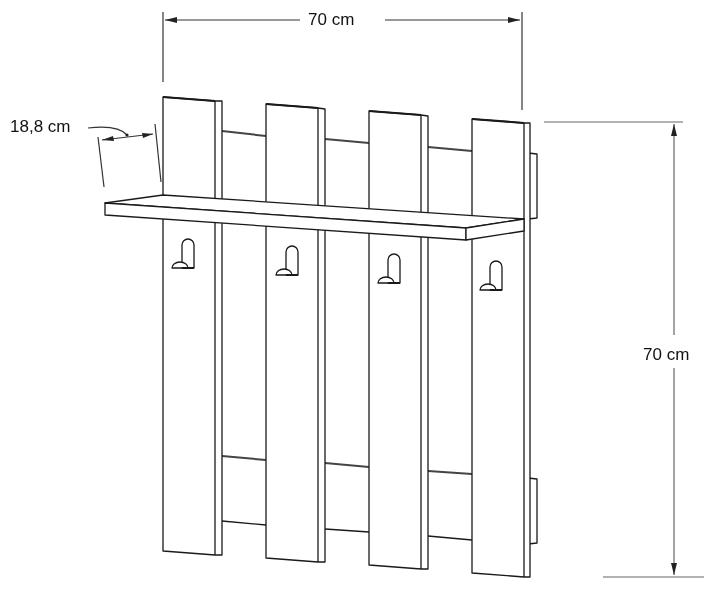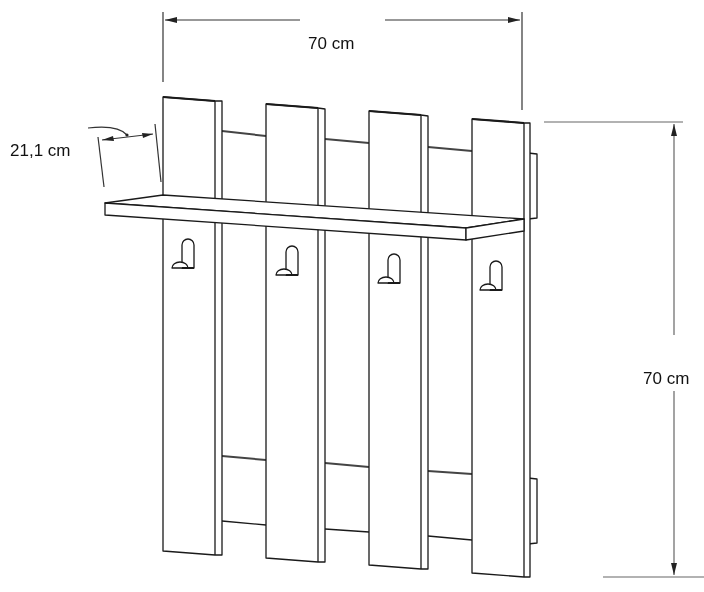--- a/index.html
+++ b/index.html
@@ -1,21 +1,21 @@
 <!DOCTYPE html>
 <html><head>
   <meta charset="utf-8">
   <style>
     html, body { margin: 0; padding: 0; background: #ffffff; }
     body { width: 704px; height: 592px; overflow: hidden; position: relative;
            font-family: "Liberation Sans", sans-serif; }
     svg { position: absolute; left: 0; top: 0; }
     .lbl { position: absolute; font-family: "Liberation Sans", sans-serif;
            font-size: 17px; color: #111; background: #fff; line-height: 20px;
-           white-space: nowrap; margin-top: 24px; }
+           white-space: nowrap; }
     .dim-top { left: 304px; top: 10px; padding: 0 4px; }
     .dim-right { left: 643px; top: 343px; padding: 2px 0; }
     .dim-depth { left: 10px; top: 117px; }
   </style>
 </head>
 <body>
 
 <svg width="704" height="592" viewBox="0 0 704 592">
   <g fill="#fff" stroke="#1a1a1a" stroke-width="1.3" stroke-linejoin="round">
 
@@ -120,13 +120,13 @@
       <polygon points="102,140 113,136 114,141" stroke="none"></polygon>
       <polygon points="153,134 142,133 143,138" stroke="none"></polygon>
       <path d="M88,128 C105,126 120,127 127,135" fill="none"></path>
       <circle cx="127" cy="135" r="1.6" stroke="none"></circle>
     </g>
   </g>
 </svg>
 
 <div class="lbl dim-top">70 cm</div>
 <div class="lbl dim-right">70 cm</div>
-<div class="lbl dim-depth">21,1 cm</div>
+<div class="lbl dim-depth">18,8 cm</div>
 
 </body></html>

